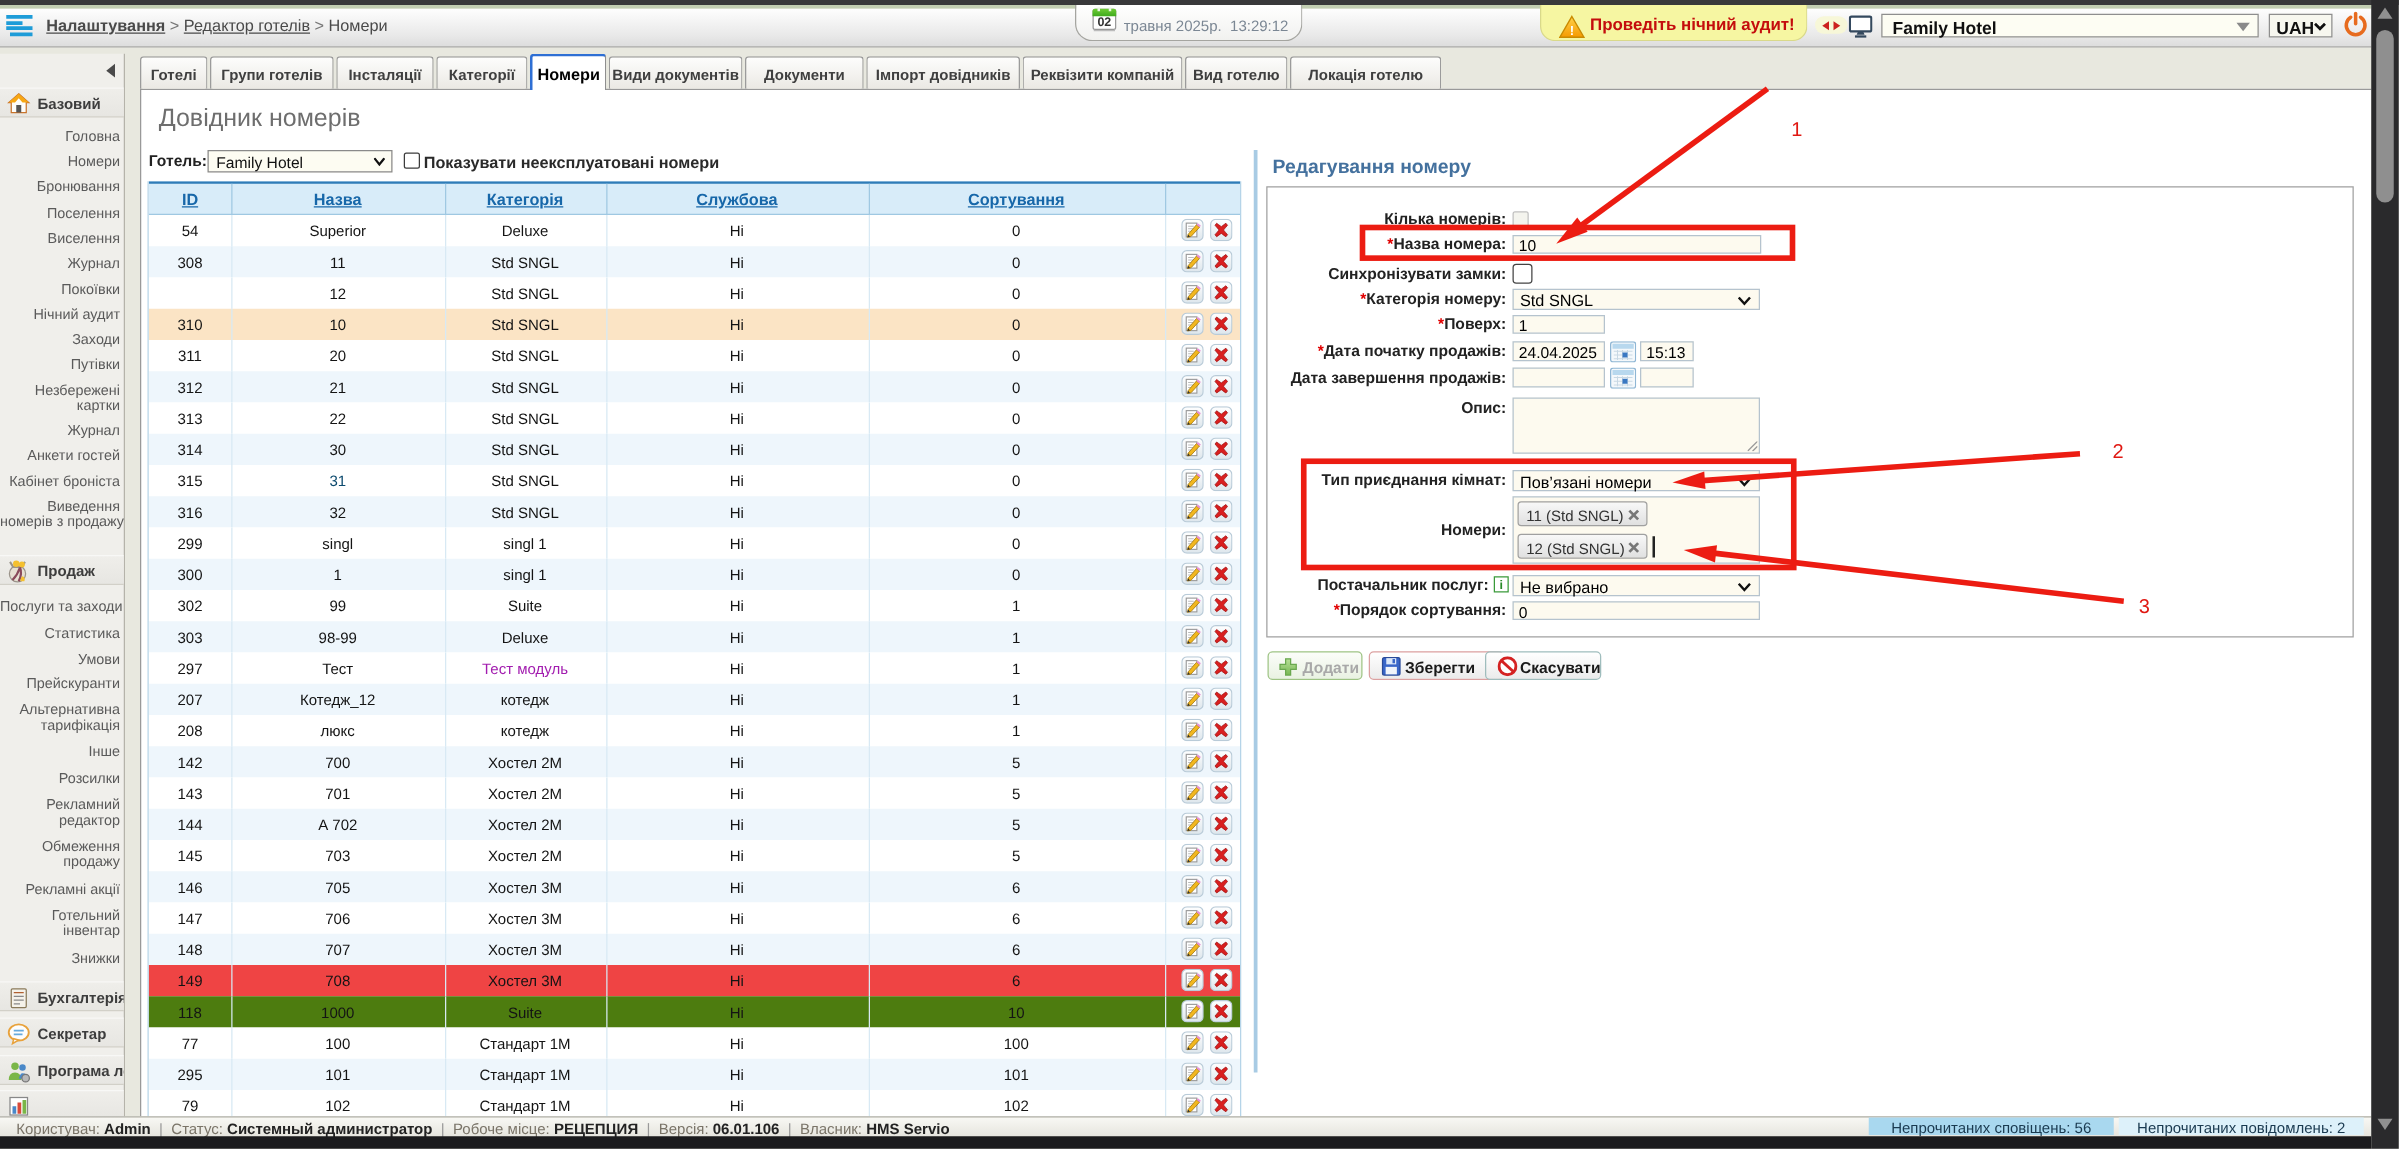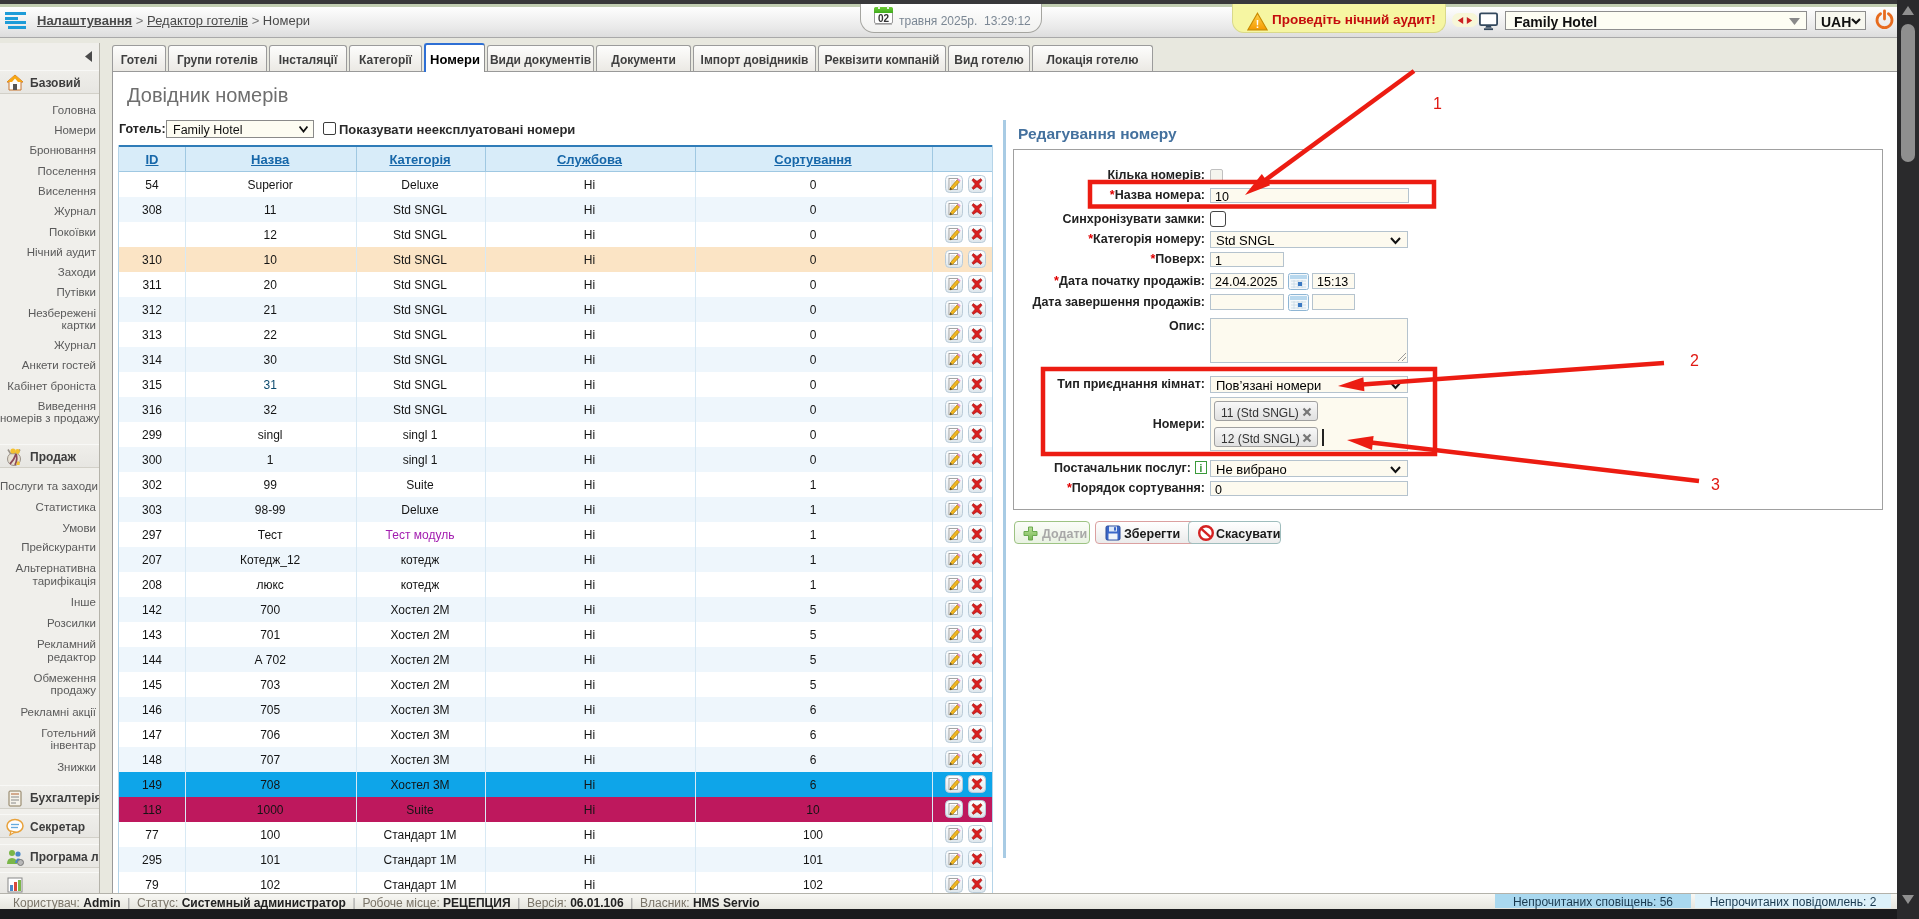--- a/index.html
+++ b/index.html
@@ -1208,21 +1208,21 @@
             <path d="M4 5.2 L5.3 3.6 Q9 6.3 9 6.3 Q9 6.3 12.7 3.6 L14 5.2 Q10.8 9 10.8 9 Q10.8 9 14 12.8 L12.7 14.4 Q9 11.7 9 11.7 Q9 11.7 5.3 14.4 L4 12.8 Q7.2 9 7.2 9 Q7.2 9 4 5.2 Z" fill="#d91f1f" stroke="#9d0f0f" stroke-width="0.6"></path>
             <defs>
               <linearGradient id="xgx23" x1="0" y1="0" x2="0" y2="1">
                 <stop offset="0" stop-color="#ffffff"></stop>
                 <stop offset="1" stop-color="#dde6ec"></stop>
               </linearGradient>
             </defs>
           </svg>
         </div>
 </div>
-<div class="abs" style="left:0;top:627px;width:875px;height:25px;background:#0ea5e9;">
+<div class="abs" style="left:0;top:627px;width:875px;height:25px;background:#ef4444;">
 <div class="abs" style="left:33.0px;top:6px;width:180px;margin-left:-90px;text-align:center;font-size:12px;color:#141414;">149</div>
 <div class="abs" style="left:151.2px;top:6px;width:180px;margin-left:-90px;text-align:center;font-size:12px;color:#141414;">708</div>
 <div class="abs" style="left:301.0px;top:6px;width:180px;margin-left:-90px;text-align:center;font-size:12px;color:#141414;">Хостел 3М</div>
 <div class="abs" style="left:470.5px;top:6px;width:180px;margin-left:-90px;text-align:center;font-size:12px;color:#141414;">Ні</div>
 <div class="abs" style="left:694.0px;top:6px;width:180px;margin-left:-90px;text-align:center;font-size:12px;color:#141414;">6</div>
 <div class="abs" style="left:66.0px;top:0;width:1px;height:25px;background:#d8e9f4;"></div>
 <div class="abs" style="left:236.5px;top:0;width:1px;height:25px;background:#d8e9f4;"></div>
 <div class="abs" style="left:365.5px;top:0;width:1px;height:25px;background:#d8e9f4;"></div>
 <div class="abs" style="left:575.5px;top:0;width:1px;height:25px;background:#d8e9f4;"></div>
 <div class="abs" style="left:812.5px;top:0;width:1px;height:25px;background:#d8e9f4;"></div>
@@ -1250,21 +1250,21 @@
             <path d="M4 5.2 L5.3 3.6 Q9 6.3 9 6.3 Q9 6.3 12.7 3.6 L14 5.2 Q10.8 9 10.8 9 Q10.8 9 14 12.8 L12.7 14.4 Q9 11.7 9 11.7 Q9 11.7 5.3 14.4 L4 12.8 Q7.2 9 7.2 9 Q7.2 9 4 5.2 Z" fill="#d91f1f" stroke="#9d0f0f" stroke-width="0.6"></path>
             <defs>
               <linearGradient id="xgx24" x1="0" y1="0" x2="0" y2="1">
                 <stop offset="0" stop-color="#ffffff"></stop>
                 <stop offset="1" stop-color="#dde6ec"></stop>
               </linearGradient>
             </defs>
           </svg>
         </div>
 </div>
-<div class="abs" style="left:0;top:652px;width:875px;height:25px;background:#be185d;">
+<div class="abs" style="left:0;top:652px;width:875px;height:25px;background:#4d7c0f;">
 <div class="abs" style="left:33.0px;top:6px;width:180px;margin-left:-90px;text-align:center;font-size:12px;color:#141414;">118</div>
 <div class="abs" style="left:151.2px;top:6px;width:180px;margin-left:-90px;text-align:center;font-size:12px;color:#141414;">1000</div>
 <div class="abs" style="left:301.0px;top:6px;width:180px;margin-left:-90px;text-align:center;font-size:12px;color:#141414;">Suite</div>
 <div class="abs" style="left:470.5px;top:6px;width:180px;margin-left:-90px;text-align:center;font-size:12px;color:#141414;">Ні</div>
 <div class="abs" style="left:694.0px;top:6px;width:180px;margin-left:-90px;text-align:center;font-size:12px;color:#141414;">10</div>
 <div class="abs" style="left:66.0px;top:0;width:1px;height:25px;background:#d8e9f4;"></div>
 <div class="abs" style="left:236.5px;top:0;width:1px;height:25px;background:#d8e9f4;"></div>
 <div class="abs" style="left:365.5px;top:0;width:1px;height:25px;background:#d8e9f4;"></div>
 <div class="abs" style="left:575.5px;top:0;width:1px;height:25px;background:#d8e9f4;"></div>
 <div class="abs" style="left:812.5px;top:0;width:1px;height:25px;background:#d8e9f4;"></div>

